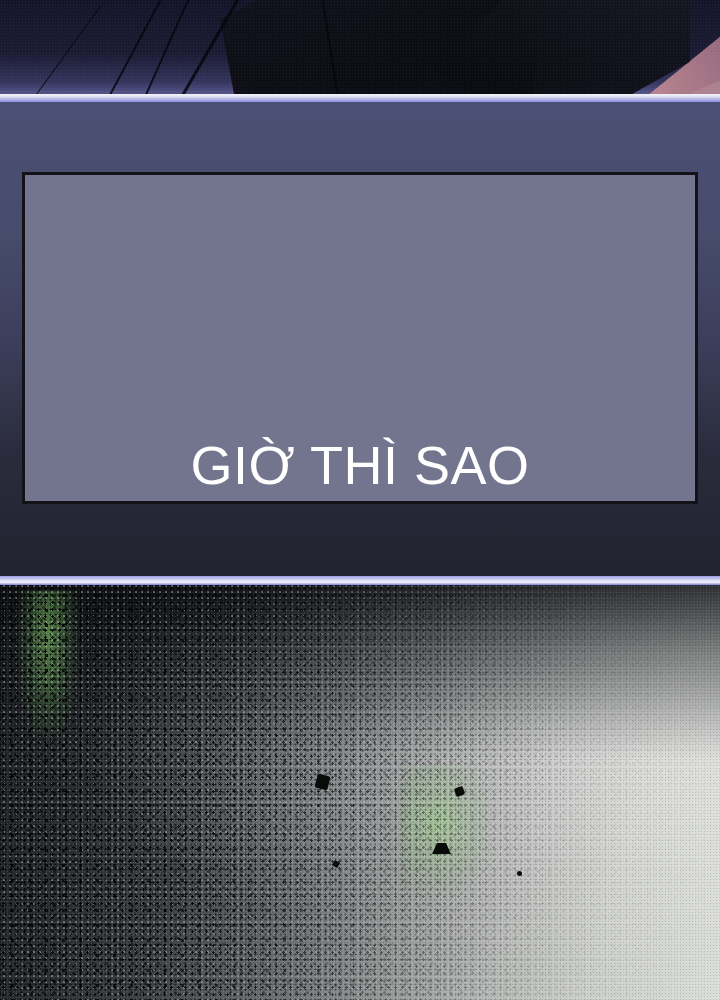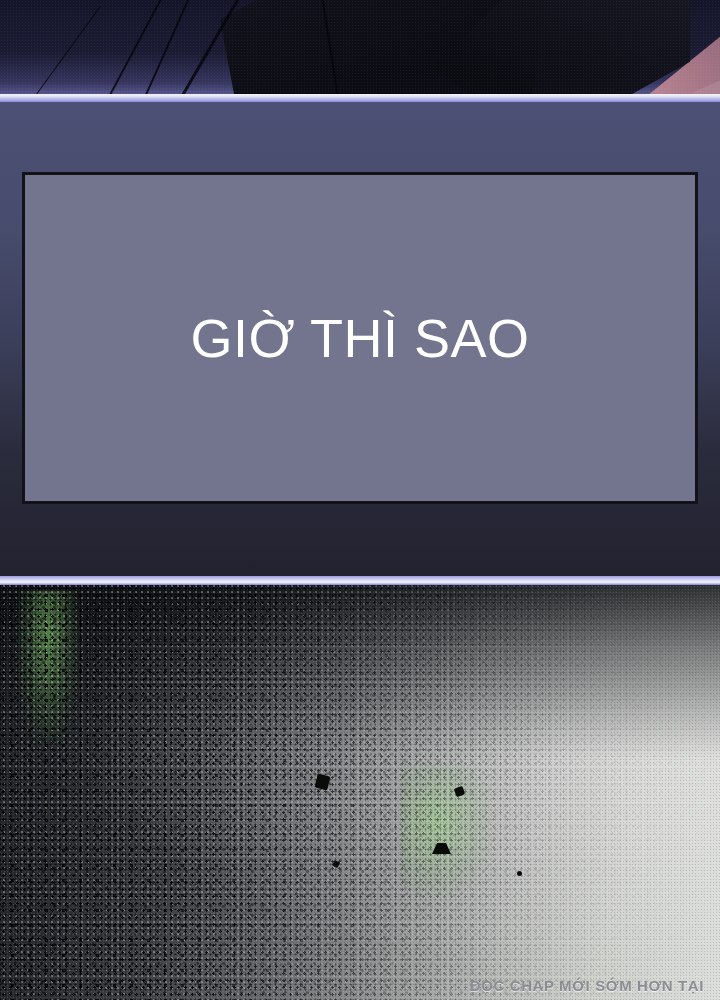--- a/index.html
+++ b/index.html
@@ -111,21 +111,21 @@
     left: 22px;
     top: 70px;
     width: 676px;
     height: 332px;
     box-sizing: border-box;
     background: #73748e;
     border: 3px solid #121218;
     display: flex;
     flex-direction: column;
     align-items: center;
-    justify-content: center;
+    justify-content: flex-end;
   }
   .speech-line {
     color: #ffffff;
     font-size: 54px;
     font-weight: 400;
     letter-spacing: .5px;
     line-height: 1.34;
     text-align: center;
     white-space: nowrap;
   }
@@ -268,16 +268,15 @@
     <div class="fine-grain"></div>
   </div>
 
   <div class="debris d1"></div>
   <div class="debris d2"></div>
   <div class="debris d3"></div>
   <div class="debris d4"></div>
   <div class="debris d5"></div>
 
   <div class="watermark">
-    <div class="wm-top">ĐỌC CHAP MỚI SỚM HƠN TẠI</div>
   </div>
 
 </div>
 
 </body></html>

